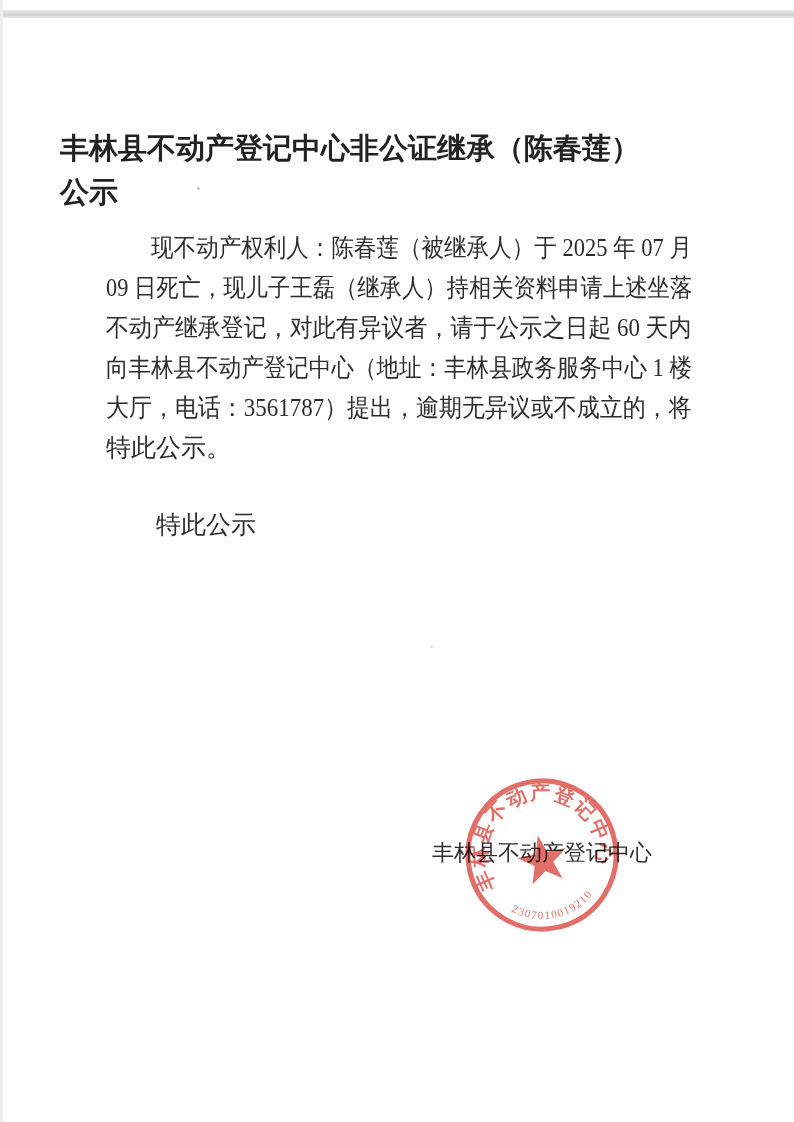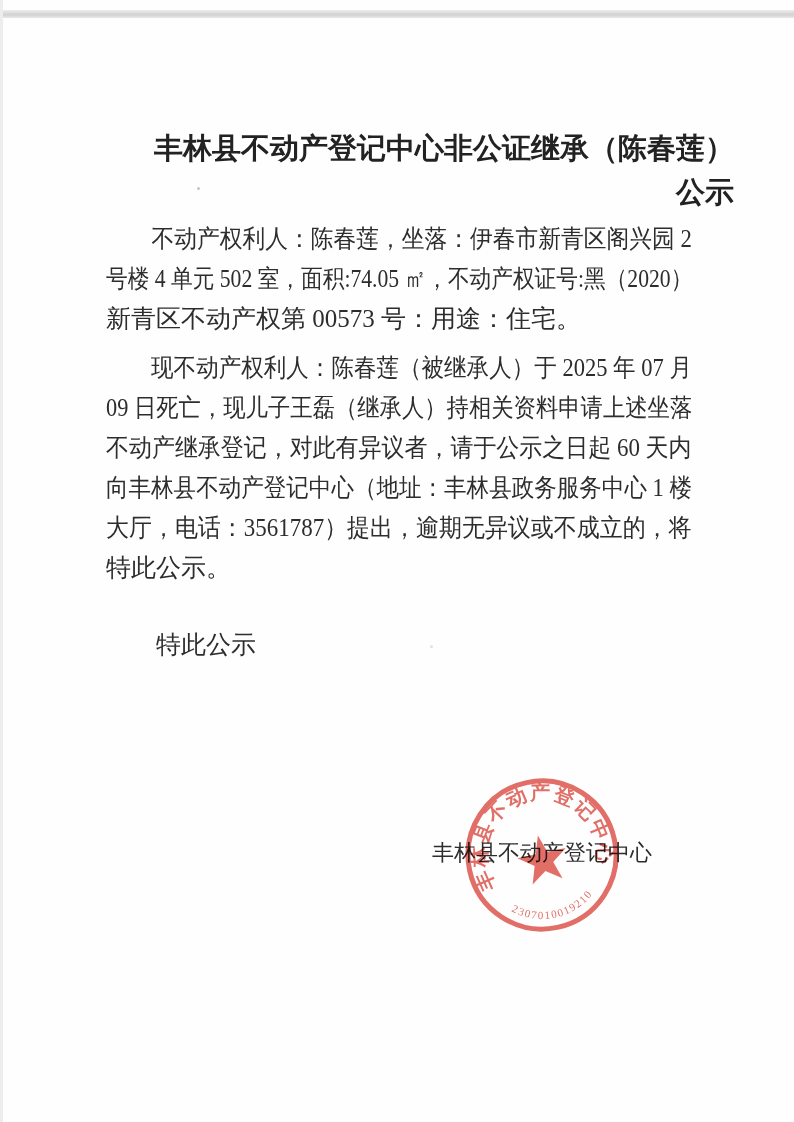--- a/index.html
+++ b/index.html
@@ -6,21 +6,21 @@
   .page{
     position:relative;width:794px;height:1122px;background:#fefefe;overflow:hidden;
     font-family:"Liberation Serif","DejaVu Serif",serif;color:#2d2d2d;
   }
   
   .scan-strip-top{position:absolute;top:10px;left:0;width:794px;height:8px;
     background:linear-gradient(180deg,#ececec,#d2d2d2 60%,#eaeaea);}
   .scan-edge-left{position:absolute;top:0;left:0;width:3px;height:1122px;background:#ededed;}
   .scan-speck{position:absolute;width:3px;height:3px;border-radius:50%;background:#c5c5c5;}
 
-  .title-block{position:absolute;top:126px;left:60px;width:674px;text-align:right;
+  .title-block{position:absolute;top:126px;left:60px;width:674px;text-align:left;
     font-weight:bold;font-size:29px;line-height:44px;color:#222;}
   .body-block{position:absolute;top:219px;left:106px;width:586px;font-size:25px;line-height:40px;}
   .line{white-space:nowrap;text-align:justify;text-align-last:justify;}
   .line.first{text-indent:2em;}
   .line.last{text-align-last:left;}
   .para.p3{margin-top:9px;}
   .closing{margin-top:37px;text-indent:2em;white-space:nowrap;}
 
   .signature-block{position:absolute;top:832px;left:400px;width:284px;text-align:center;
     font-size:22px;line-height:42px;white-space:nowrap;color:#2d2d2d;}
@@ -37,25 +37,20 @@
   <div class="scan-edge-left"></div>
   <div class="scan-speck" style="top:187px;left:197px;"></div>
   <div class="scan-speck" style="top:645px;left:430px;opacity:.5;"></div>
 
   <div class="title-block">
     <div>丰林县不动产登记中心非公证继承（陈春莲）</div>
     <div>公示</div>
   </div>
 
   <div class="body-block">
-    <div class="para p2">
-      <div class="line first fit" style="transform-origin: left center; transform: scaleX(0.909938);">不动产权利人：陈春莲，坐落：伊春市新青区阁兴园 2</div>
-      <div class="line fit" style="transform-origin: left center; transform: scaleX(0.866864);">号楼 4 单元 502 室，面积:74.05 ㎡，不动产权证号:黑（2020）</div>
-      <div class="line last fit">新青区不动产权第 00573 号：用途：住宅。</div>
-    </div>
     <div class="para p3">
       <div class="line first fit" style="transform-origin: left center; transform: scaleX(0.901538);">现不动产权利人：陈春莲（被继承人）于 2025 年 07 月</div>
       <div class="line fit" style="transform-origin: left center; transform: scaleX(0.893293);">09 日死亡，现儿子王磊（继承人）持相关资料申请上述坐落</div>
       <div class="line fit" style="transform-origin: left center; transform: scaleX(0.918495);">不动产继承登记，对此有异议者，请于公示之日起 60 天内</div>
       <div class="line fit" style="transform-origin: left center; transform: scaleX(0.901538);">向丰林县不动产登记中心（地址：丰林县政务服务中心 1 楼</div>
       <div class="line fit" style="transform-origin: left center; transform: scaleX(0.918495);">大厅，电话：3561787）提出，逾期无异议或不成立的，将</div>
       <div class="line last fit">特此公示。</div>
     </div>
     <div class="closing">特此公示</div>
   </div>

